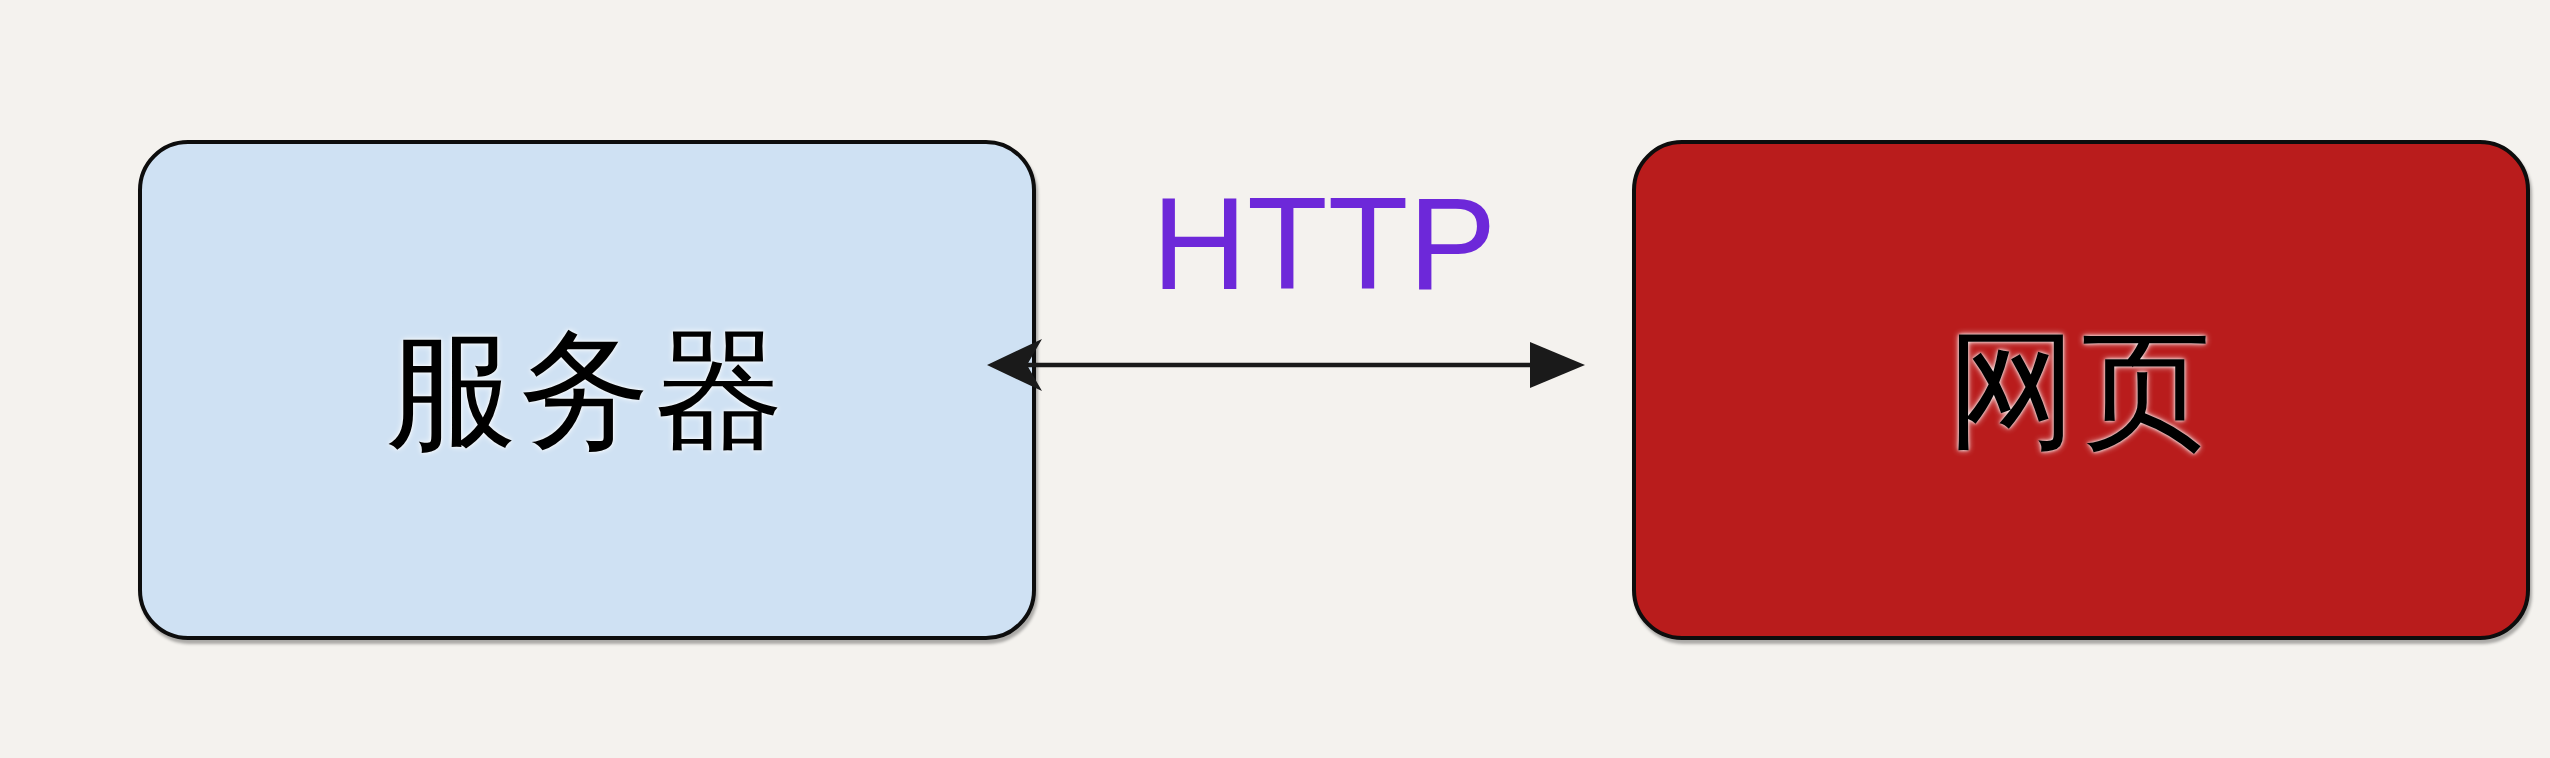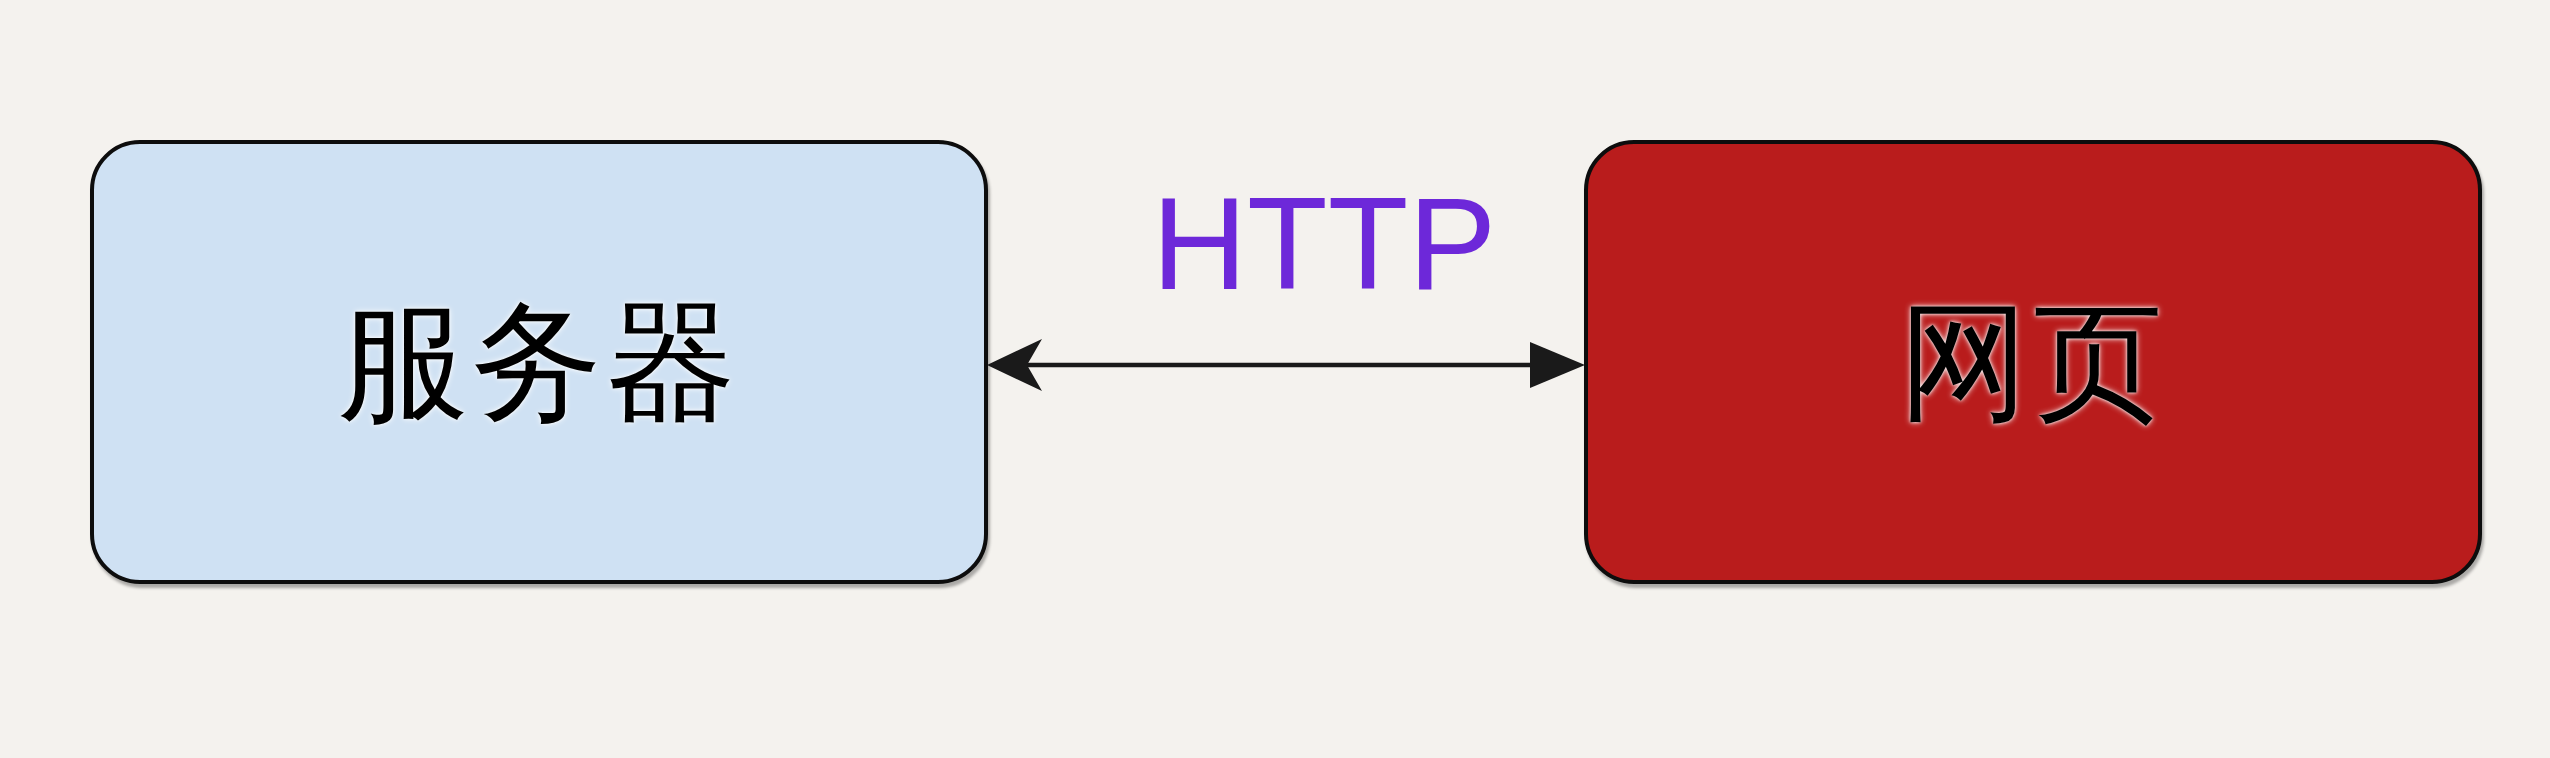--- a/index.html
+++ b/index.html
@@ -14,28 +14,29 @@
   }
   .canvas {
     position: relative;
     width: 2550px;
     height: 758px;
   }
   .node {
     position: absolute;
     top: 140px;
     width: 898px;
-    height: 444px;
+    height: 500px;
     border: 4px solid #0d0d0d;
     border-radius: 50px;
     box-sizing: border-box;
     box-shadow: 2px 4px 3px rgba(0,0,0,0.30);
     display: flex;
     align-items: center;
     justify-content: center;
+    margin-left: 48px;
   }
   .node-server { left: 90px; }
   .node-webpage { left: 1584px; }
   .node-label {
     font-size: 130px;
     line-height: 1;
     color: #000000;
     letter-spacing: 4px;
     white-space: nowrap;
     text-shadow: 0 0 6px rgba(255,255,255,0.9), 0 0 3px rgba(255,255,255,0.9);

